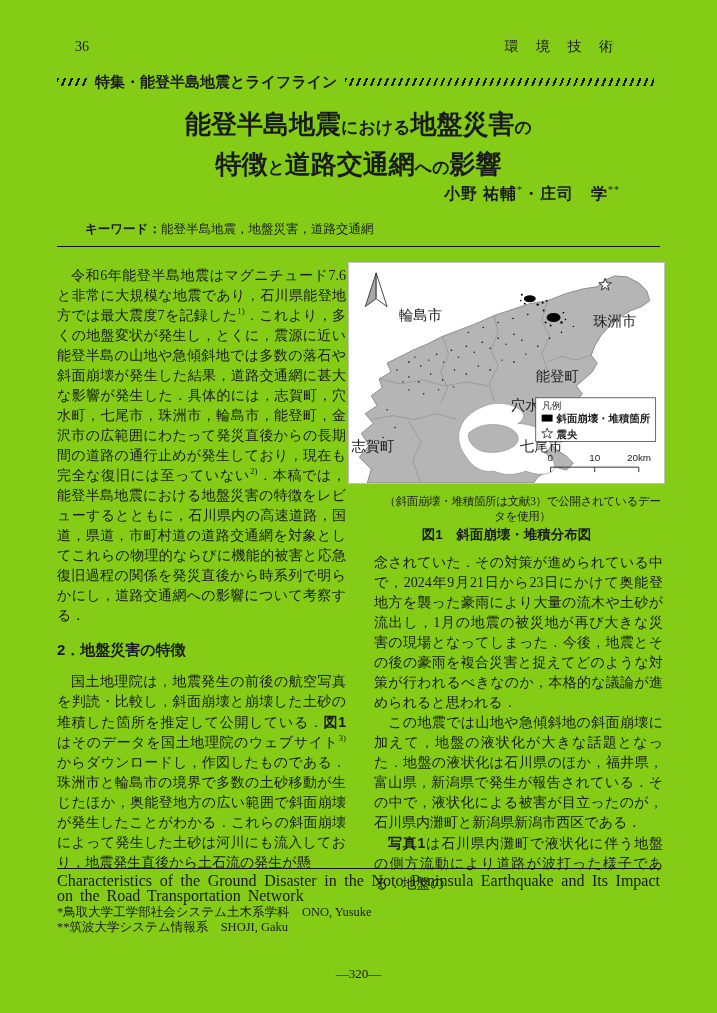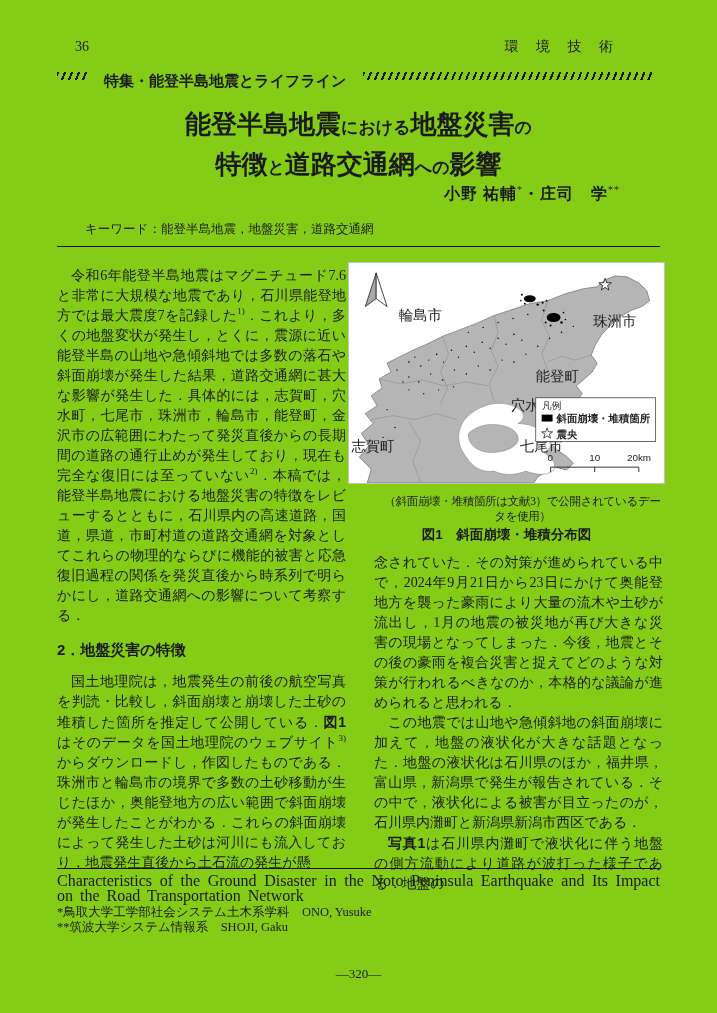--- a/index.html
+++ b/index.html
@@ -13,21 +13,21 @@
   
   .running-head {
     position:absolute; top:38px; left:75px; right:97px;
     display:flex; justify-content:space-between; align-items:baseline;
     font-size:14px;
   }
   .journal-name { letter-spacing:7px; }
   
   .feature-band {
     position:absolute; top:72px; left:57px; right:63px; height:20px;
-    display:flex; align-items:flex-start; gap:17px;
+    display:flex; align-items:center; gap:8px;
   }
   .wave {
     height:8px; flex:1 1 auto;
     background:repeating-linear-gradient(112deg,#151515 0 2px,transparent 2px 6.5px);
   }
   .wave.short { flex:0 0 30px; }
   .feature-label {
     font-family:"Liberation Sans", sans-serif;
     font-size:15px; font-weight:600; white-space:nowrap;
   }
@@ -36,21 +36,21 @@
   .tb { font-size:26px; font-weight:700; }
   .ts { font-size:17px; font-weight:700; }
   
   .authors {
     position:absolute; top:184px; right:97px;
     font-size:16px; font-weight:700; letter-spacing:1px;
   }
   .authors sup { font-size:10px; font-weight:400; }
   
   .keywords { position:absolute; top:221px; left:85px; font-size:12.5px; }
-  .keywords .kw-label { font-family:"Liberation Sans", sans-serif; font-weight:400; }
+  .keywords .kw-label { font-family:"Liberation Sans", sans-serif; font-weight:700; }
   .rule { position:absolute; left:57px; right:57px; height:0; border-top:1.2px solid #111; }
   .rule-top { top:246px; }
   .rule-foot { top:868px; }
   
   .col { position:absolute; width:289px; font-size:14px; line-height:20px; text-align:justify; }
   .col-left { left:57px; top:266px; }
   .col p { text-indent:1em; }
   .col p.noindent { text-indent:0; }
   h2.sec {
     font-family:"Liberation Sans", sans-serif;

